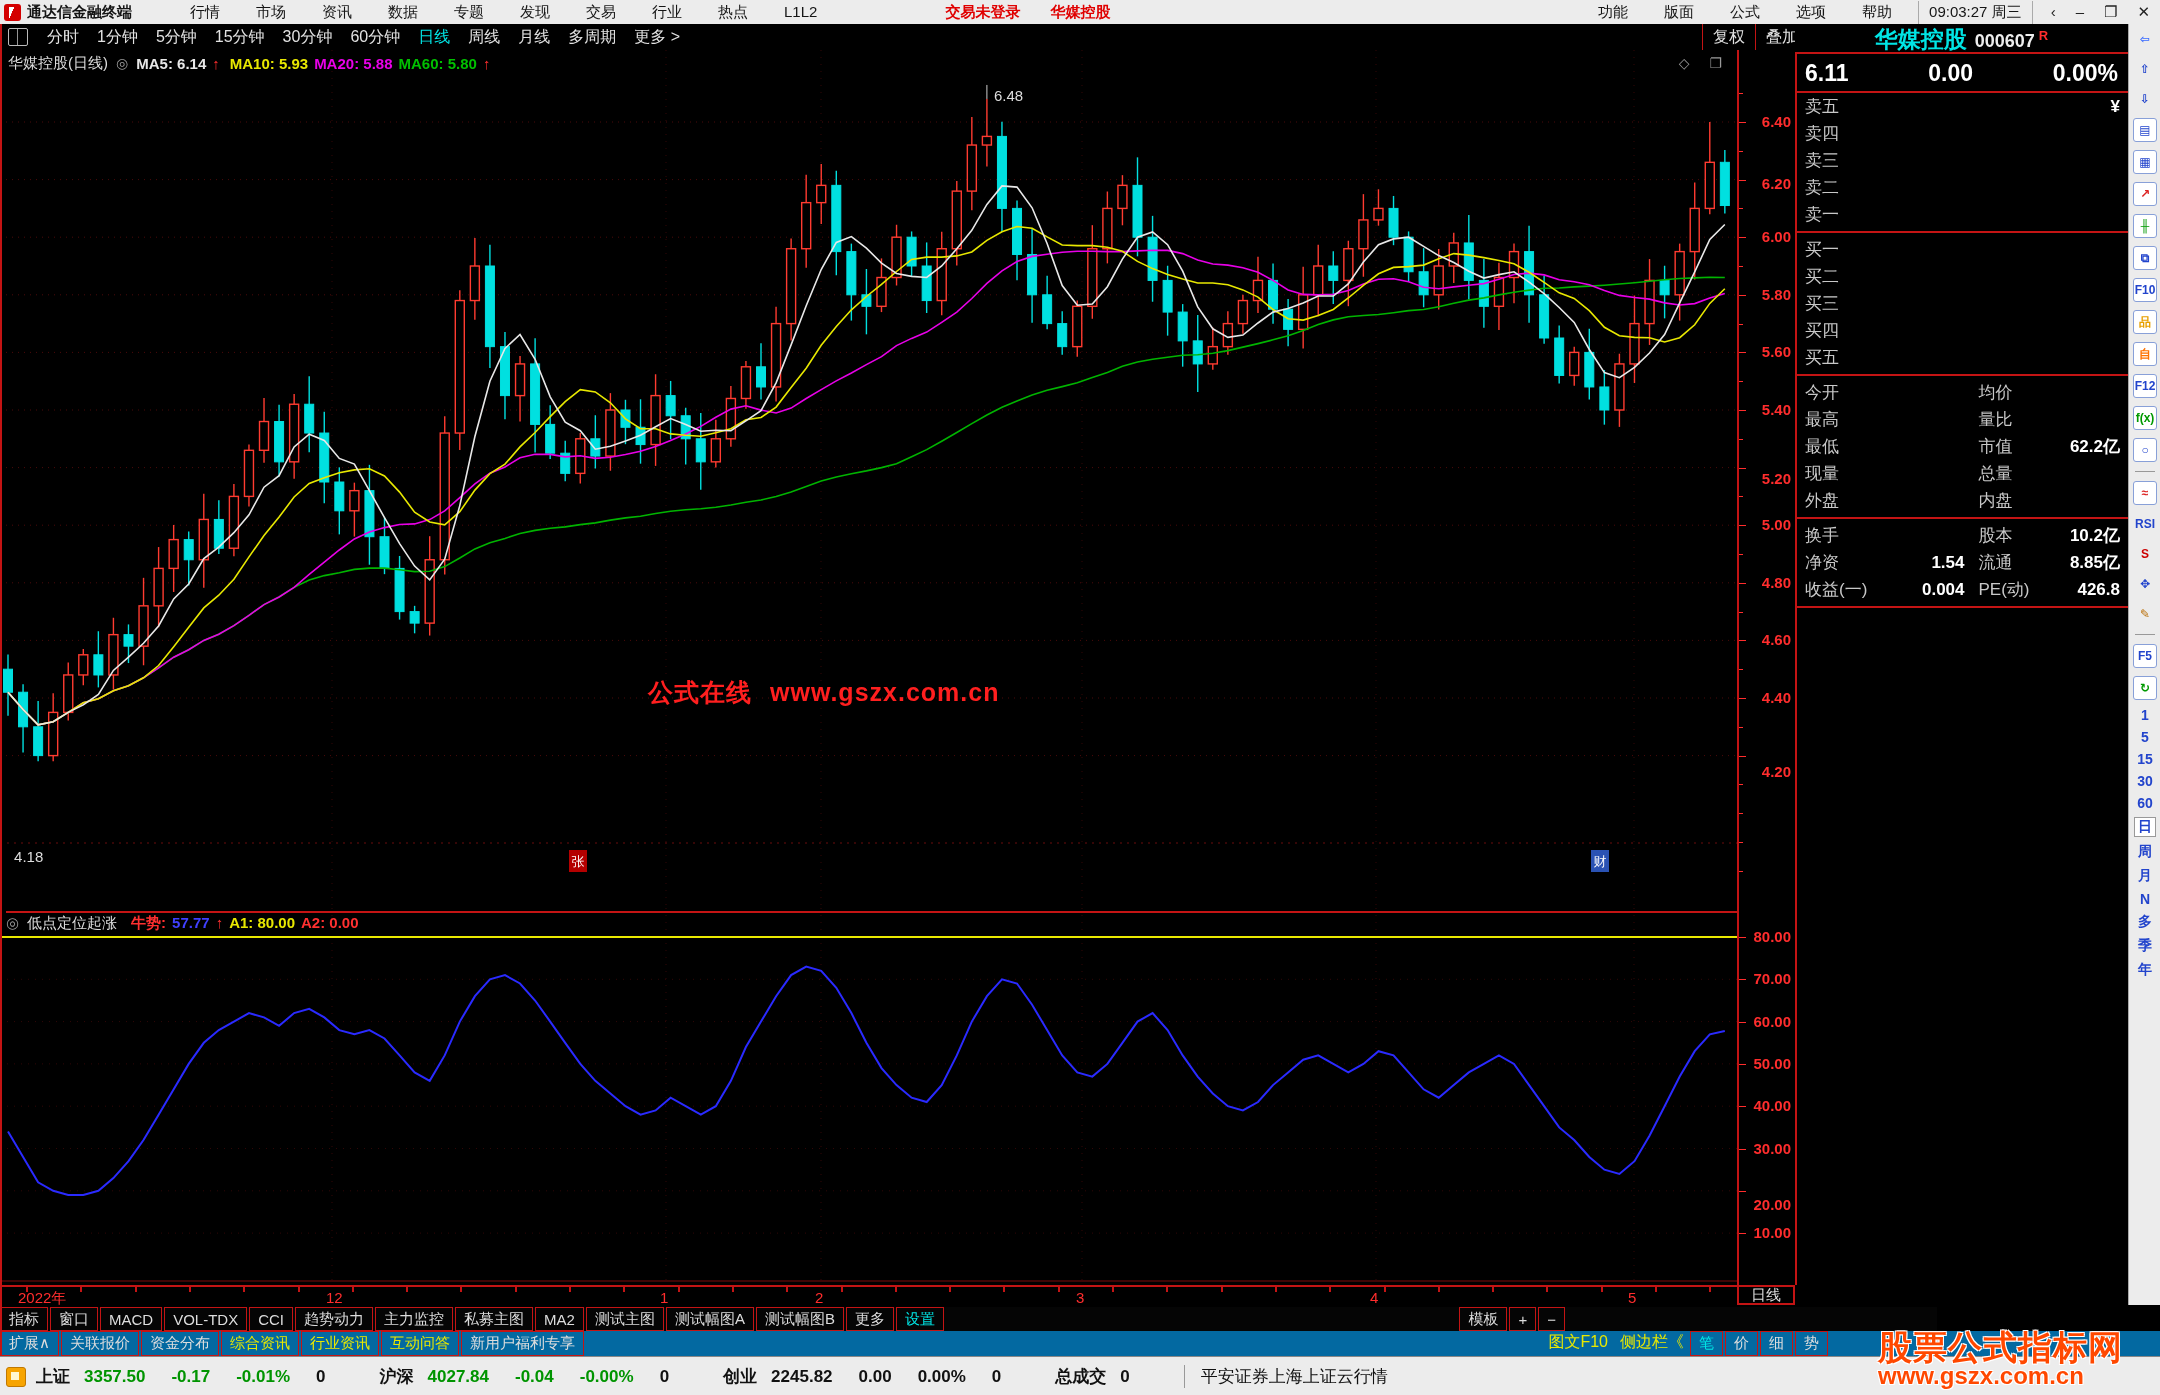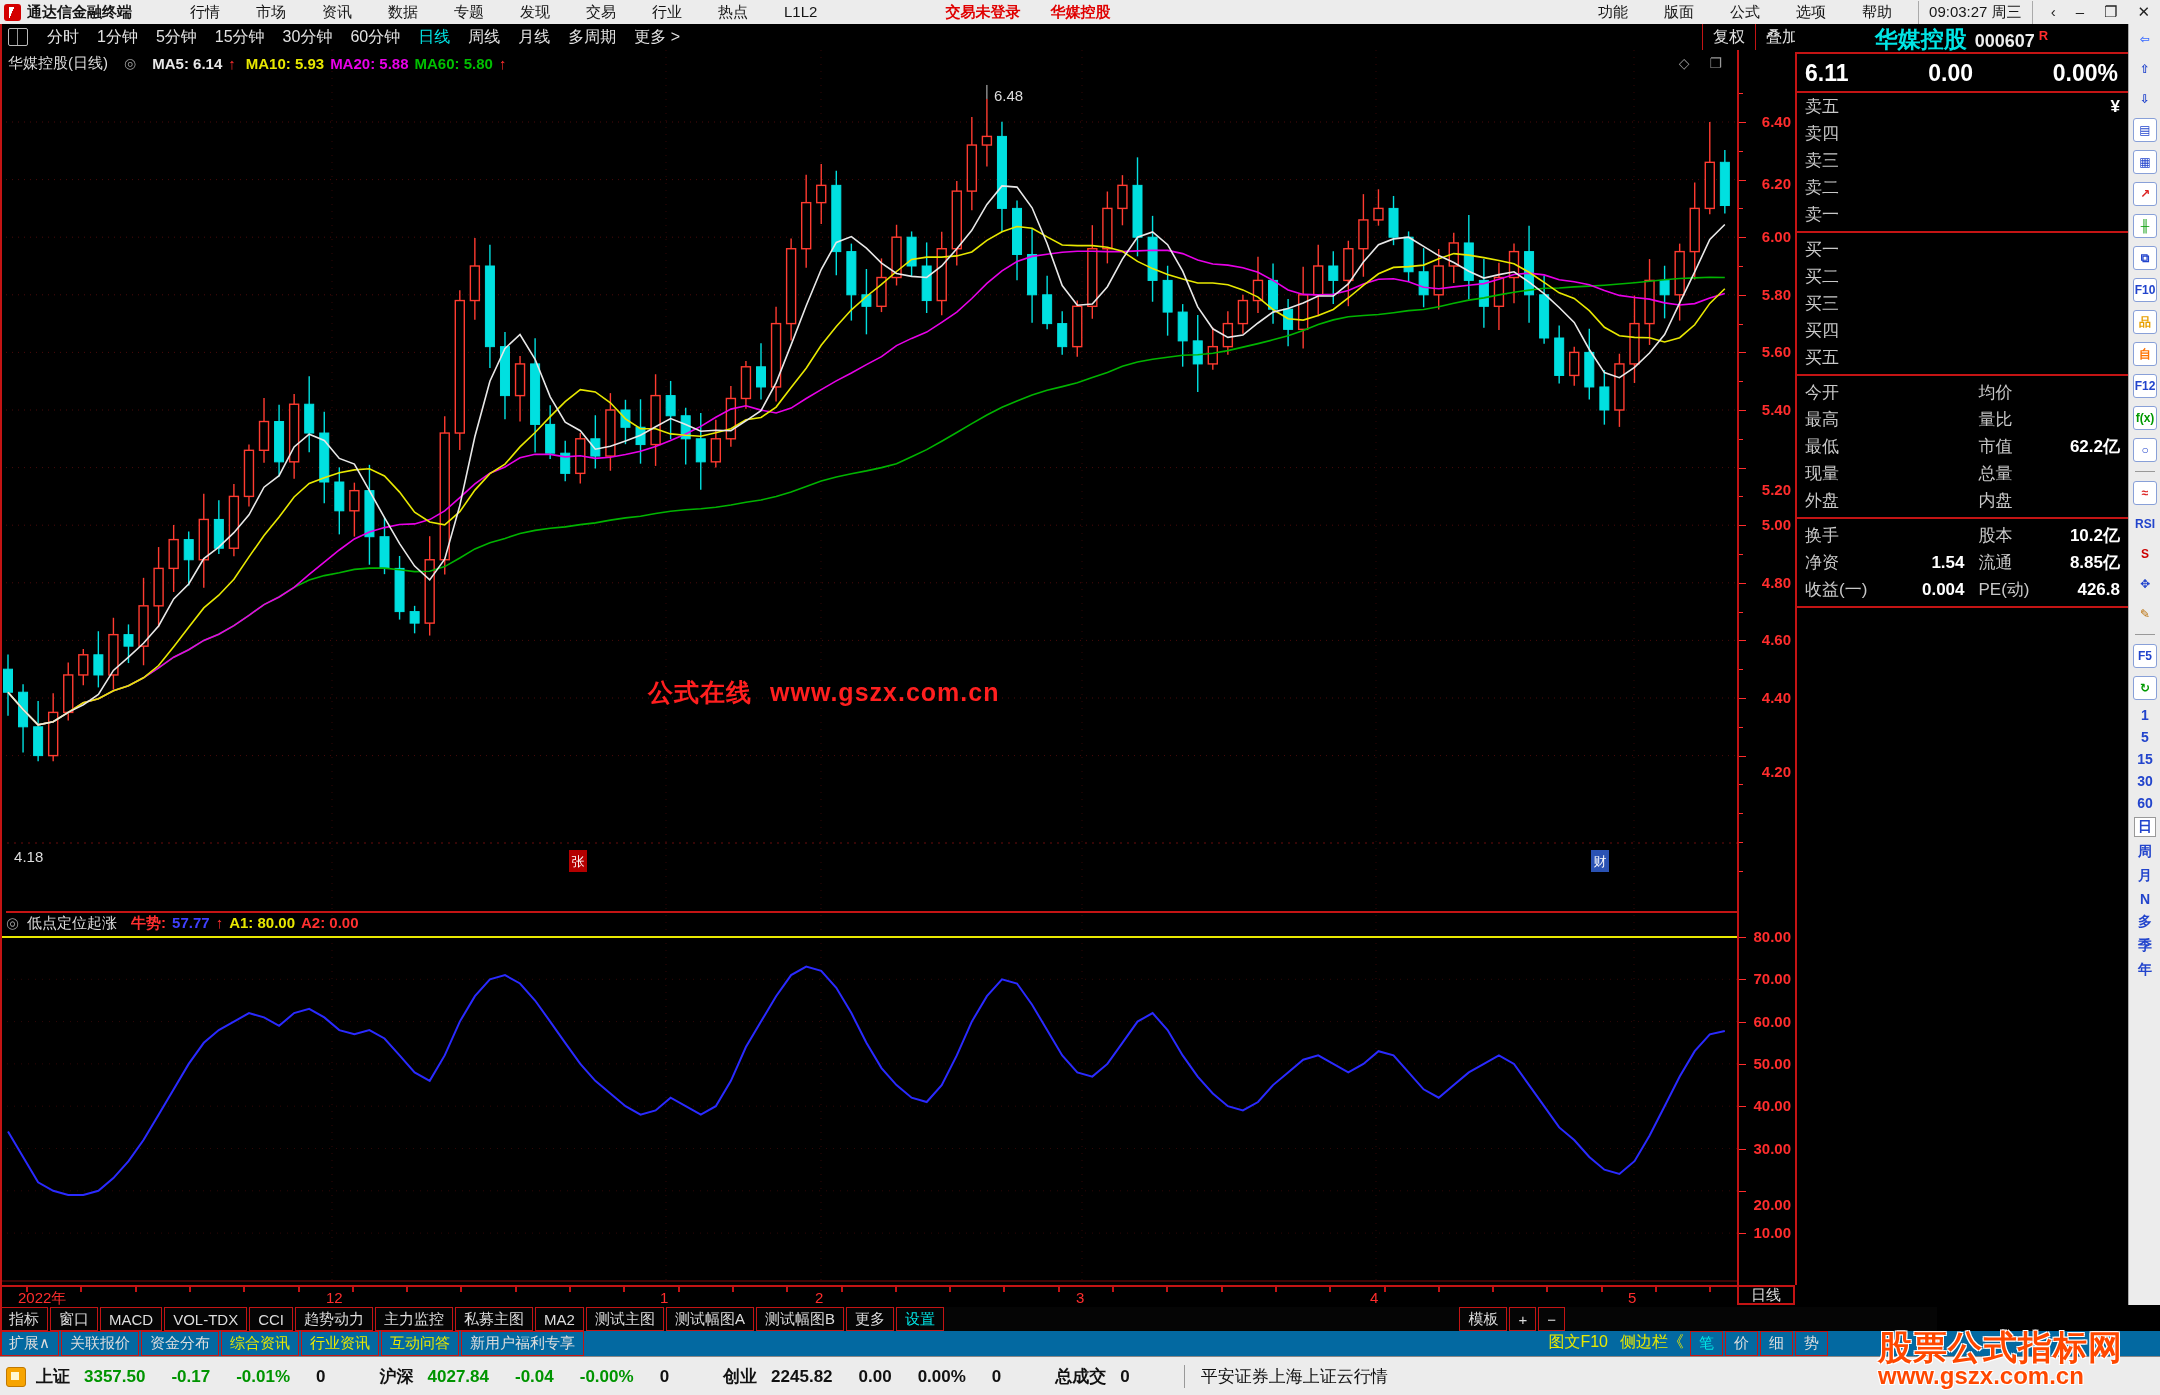--- a/index.html
+++ b/index.html
@@ -23,21 +23,21 @@
   .tb-split{width:18px;height:16px;border:1px solid #bbb;border-radius:2px;margin:0 10px 0 8px;
     background:linear-gradient(90deg,#000 45%,#bbb 46%,#000 52%);}
   .periods span{margin:0 9px;}
   .periods .active{color:#00e5e5;}
   .tb-actions{margin-left:auto;display:flex;height:100%;align-items:stretch;}
   .tb-actions span{padding:0 10px;display:flex;align-items:center;border-left:1px solid #c41414;}
   .tb-actions span:last-child{border-right:1px solid #c41414;}
   
   #main-svg,#ind-svg{position:absolute;left:0;background:#000;}
   .title-row{position:absolute;left:8px;top:53px;height:20px;display:flex;align-items:center;
-    font-size:15px;color:#ddd;z-index:5;gap:8px;}
+    font-size:15px;color:#ddd;z-index:5;}
   .title-row .circ{color:#9a9a9a;margin:0 8px;font-size:14px;}
   .ma-part{margin-right:6px;font-weight:bold;}
   .up-arrow{color:#ff2d2d;margin-right:10px;font-weight:bold;}
   .title-icons{position:absolute;right:6px;top:0;color:#9a9a9a;letter-spacing:8px;font-size:14px;}
   .axis-col{position:absolute;left:1737px;top:50px;width:56px;height:1235px;
     border-left:2px solid #c41414;border-right:2px solid #c41414;background:#000;}
   .axis-label{position:absolute;left:0;width:52px;text-align:right;font-size:15px;font-weight:bold;
     color:#ff2d2d;}
   .tickmark{position:absolute;left:0;height:1px;background:#ff2d2d;}
   .ind-header{position:absolute;left:6px;top:911px;height:20px;display:flex;align-items:center;
@@ -444,21 +444,21 @@
       <div class="axis-label" style="top: 125px;">6.20</div>
       <div class="tickmark" style="top: 129.6px; width: 7px;"></div>
       <div class="axis-label" style="top: 178.2px;">6.00</div>
       <div class="tickmark" style="top: 187.2px; width: 7px;"></div>
       <div class="axis-label" style="top: 235.8px;">5.80</div>
       <div class="tickmark" style="top: 244.8px; width: 7px;"></div>
       <div class="axis-label" style="top: 293.4px;">5.60</div>
       <div class="tickmark" style="top: 302.4px; width: 7px;"></div>
       <div class="axis-label" style="top: 351px;">5.40</div>
       <div class="tickmark" style="top: 360px; width: 7px;"></div>
-      <div class="axis-label" style="top: 431px;">5.20</div>
+      <div class="axis-label" style="top: 420px;">5.20</div>
       <div class="tickmark" style="top: 417.6px; width: 7px;"></div>
       <div class="axis-label" style="top: 466.2px;">5.00</div>
       <div class="tickmark" style="top: 475.2px; width: 7px;"></div>
       <div class="axis-label" style="top: 523.8px;">4.80</div>
       <div class="tickmark" style="top: 532.8px; width: 7px;"></div>
       <div class="axis-label" style="top: 581.4px;">4.60</div>
       <div class="tickmark" style="top: 590.4px; width: 7px;"></div>
       <div class="axis-label" style="top: 639px;">4.40</div>
       <div class="tickmark" style="top: 648px; width: 7px;"></div>
       <div class="axis-label" style="top: 696.6px; margin-top: 16px;">4.20</div>

